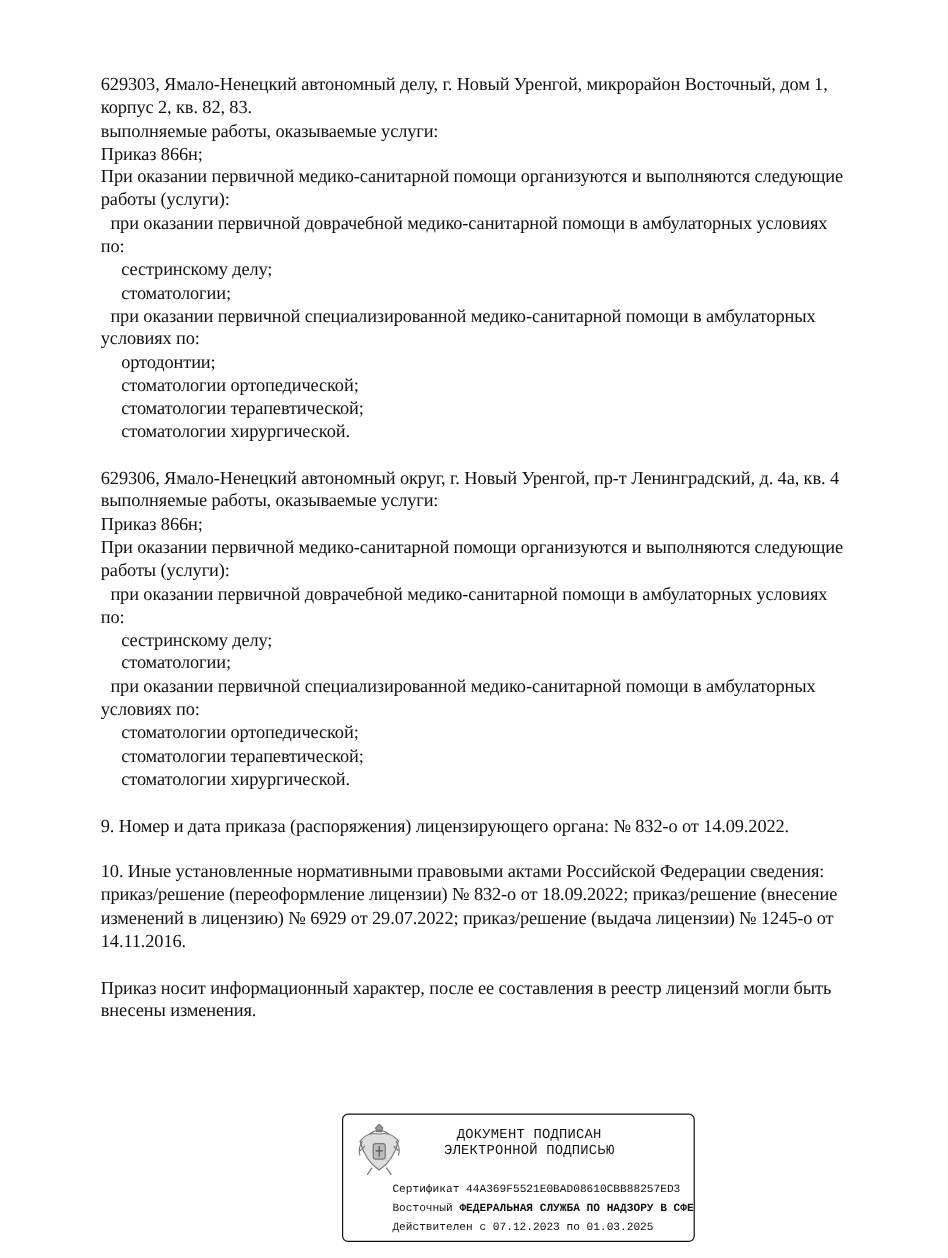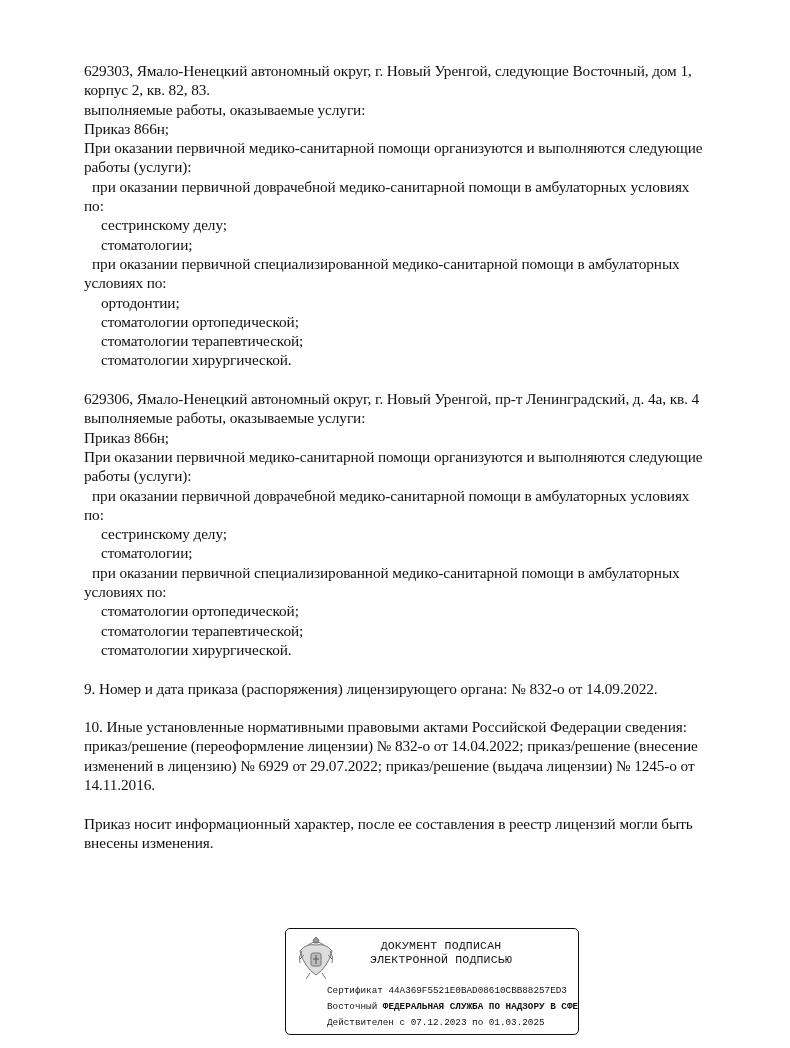--- a/index.html
+++ b/index.html
@@ -19,21 +19,21 @@
                  font-size: 11.5px; line-height: 14px; letter-spacing: 0.2px; }
   .stamp-line { position: absolute; left: 6px; font-size: 9.3px; white-space: nowrap; padding-left: 35px; }
   .bold { font-weight: bold; }
 </style>
 </head>
 <body>
 
 <div class="page">
 
   <div>
-    <div class="line">629303, Ямало-Ненецкий автономный округ, г. Новый Уренгой, следующие Восточный, дом 1,</div>
+    <div class="line">629303, Ямало-Ненецкий автономный делу, г. Новый Уренгой, микрорайон Восточный, дом 1,</div>
     <div class="line">корпус 2, кв. 82, 83.</div>
     <div class="line">выполняемые работы, оказываемые услуги:</div>
     <div class="line">Приказ 866н;</div>
     <div class="line">При оказании первичной медико-санитарной помощи организуются и выполняются следующие</div>
     <div class="line">работы (услуги):</div>
     <div class="line ind1">при оказании первичной доврачебной медико-санитарной помощи в амбулаторных условиях</div>
     <div class="line">по:</div>
     <div class="line ind2">сестринскому делу;</div>
     <div class="line ind2">стоматологии;</div>
     <div class="line ind1">при оказании первичной специализированной медико-санитарной помощи в амбулаторных</div>
@@ -61,21 +61,21 @@
     <div class="line ind2">стоматологии терапевтической;</div>
     <div class="line ind2">стоматологии хирургической.</div>
   </div>
   <div class="gap"></div>
 
   <div class="line">9. Номер и дата приказа (распоряжения) лицензирующего органа: № 832-о от 14.09.2022.</div>
   <div class="gap"></div>
 
   <div>
     <div class="line">10. Иные установленные нормативными правовыми актами Российской Федерации сведения:</div>
-    <div class="line">приказ/решение (переоформление лицензии) № 832-о от 14.04.2022; приказ/решение (внесение</div>
+    <div class="line">приказ/решение (переоформление лицензии) № 832-о от 18.09.2022; приказ/решение (внесение</div>
     <div class="line">изменений в лицензию) № 6929 от 29.07.2022; приказ/решение (выдача лицензии) № 1245-о от</div>
     <div class="line">14.11.2016.</div>
   </div>
   <div class="gap"></div>
 
   <div>
     <div class="line">Приказ носит информационный характер, после ее составления в реестр лицензий могли быть</div>
     <div class="line">внесены изменения.</div>
   </div>
 </div>

